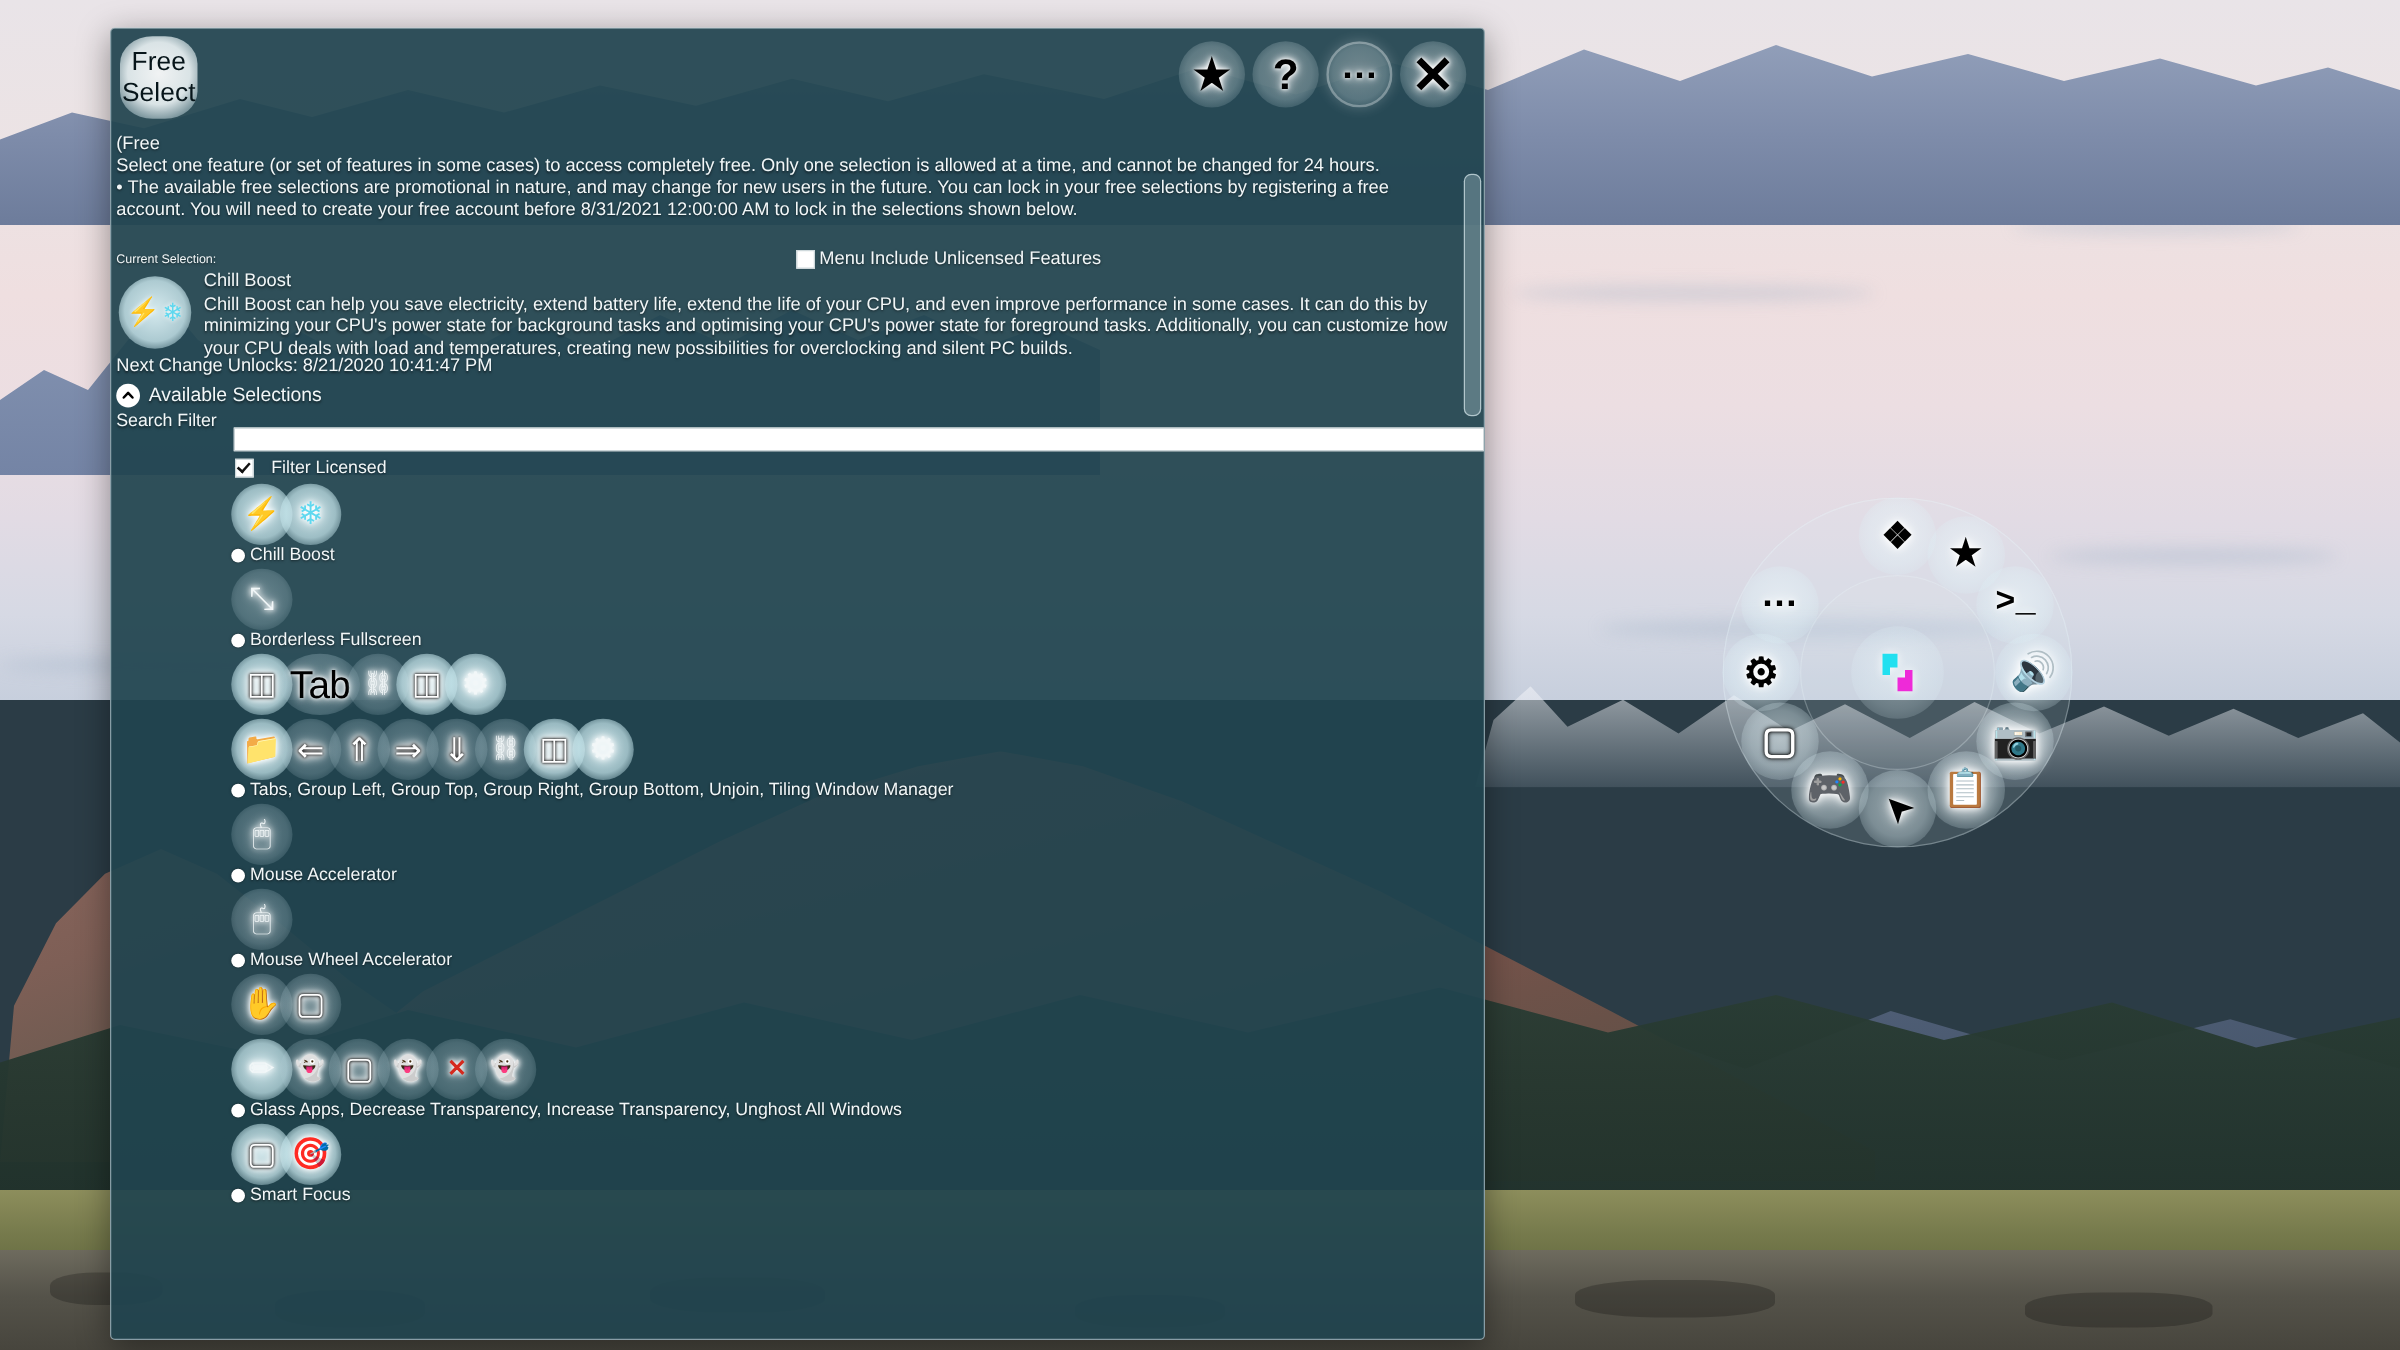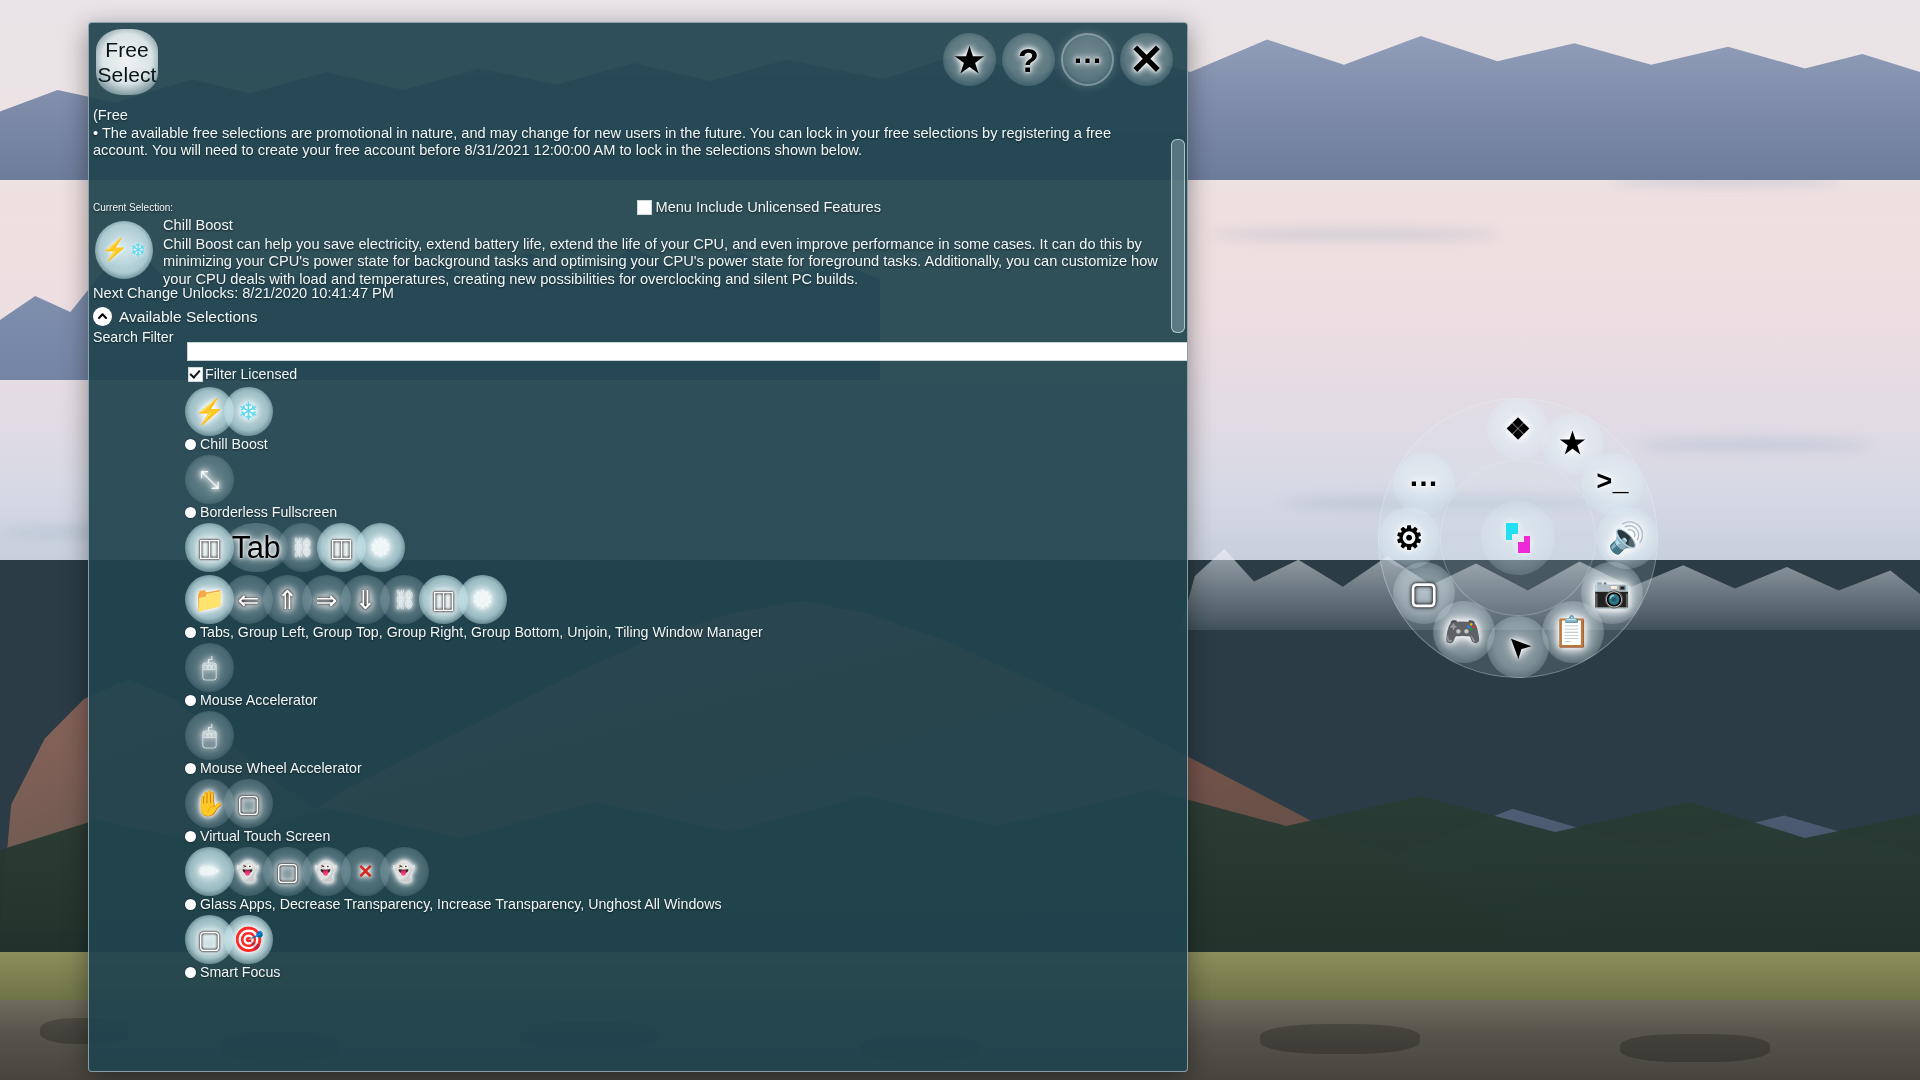--- a/index.html
+++ b/index.html
@@ -130,21 +130,21 @@
   .collapse-circle{width:19px;height:19px;border-radius:50%;background:#fff;display:flex;align-items:center;justify-content:center;}
   .collapse-circle svg{display:block;}
   .avail-hdr span.lbl{font-size:15.5px;text-shadow:0 1px 2px rgba(0,0,0,.55);}
 
   .search-lbl{position:absolute;left:4px;top:306px;font-size:14.2px;text-shadow:0 1px 2px rgba(0,0,0,.55);}
   .search-input{
     position:absolute;left:98px;top:319px;width:1058px;height:17px;
     background:#fff;border:1px solid #c9d3d6;outline:none;
     font-family:"Liberation Sans",sans-serif;font-size:13px;padding:0 3px;color:#111;
   }
-  .filter-lic{position:absolute;left:99px;top:343px;display:flex;align-items:flex-end;gap:2px;
+  .filter-lic{position:absolute;left:99px;top:343px;display:flex;align-items:flex-end;gap:14px;
      font-size:14.2px;text-shadow:0 1px 2px rgba(0,0,0,.55);cursor:pointer;}
 
   
   .sel-list{position:absolute;left:96px;top:364px;width:1090px;}
   .sel-item{position:relative;margin-bottom:3px;}
   .icon-row{display:flex;align-items:center;height:49px;}
   .ib{
     width:49px;height:49px;border-radius:50%;flex:0 0 auto;
     display:flex;align-items:center;justify-content:center;
     margin-right:-10px;
@@ -238,20 +238,21 @@
         <span class="glyph" style="font-size:30px;position:relative;top:-7px;">…</span>
       </div>
       <div class="win-btn">
         <span class="glyph" style="font-size:42px;">✕</span>
       </div>
     </div>
   </div>
 
   <div class="body-txt">
     <p class="line-ind">(Free</p>
+    <p class="desc-main">Select one feature (or set of features in some cases) to access completely free.  Only one selection is allowed at a time, and cannot be changed for 24 hours.</p>
     <p class="bullet">• The available free selections are promotional in nature, and may change for new users in the future.  You can lock in your free selections by registering a free account.  You will need to create your free account before 8/31/2021 12:00:00 AM to lock in the selections shown below.</p>
   </div>
 
   <div class="cursel-row">
     <span class="cursel-label">Current Selection:</span>
     <label class="chk-inline">
       <span class="sq-chk"></span>
       <span>Menu Include Unlicensed Features</span>
     </label>
   </div>
@@ -387,24 +388,20 @@
       </div>
       <div class="sel-item">
         <div class="icon-row">
           <div class="ib dim">
             <span class="em">✋</span>
           </div>
           <div class="ib dim">
             <span class="em" style="color: rgb(255, 255, 255); text-shadow: rgb(0, 0, 0) 0px 0px 2px, rgb(0, 0, 0) 0px 0px 3px;">▢</span>
           </div>
         </div>
-        <div class="lbl-row">
-          <span class="radio"></span>
-          <span class="t">Virtual Touch Screen</span>
-        </div>
       </div>
       <div class="sel-item">
         <div class="icon-row">
           <div class="ib light">
             <span class="em">✏</span>
           </div>
           <div class="ib dim">
             <span class="emsm">👻</span>
           </div>
           <div class="ib dim">

